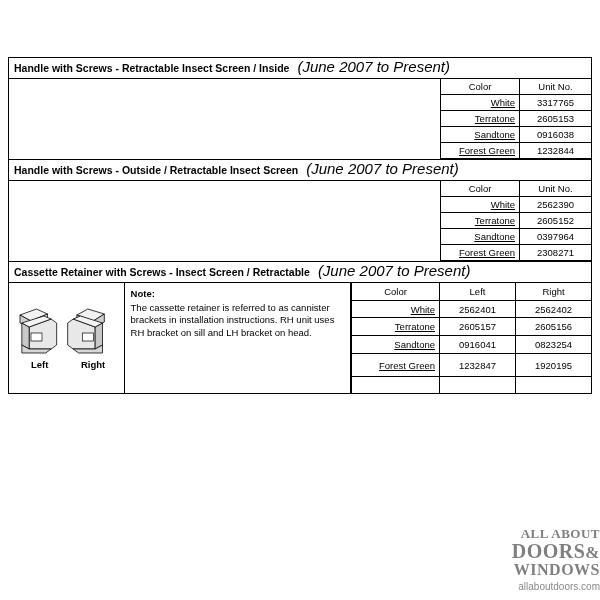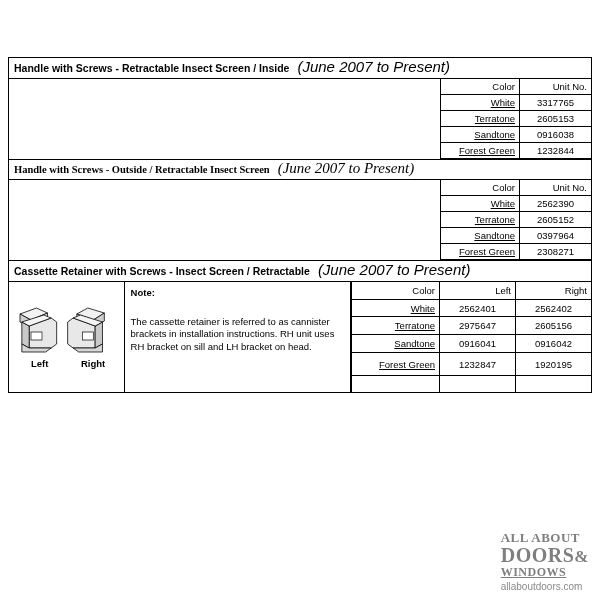--- a/index.html
+++ b/index.html
@@ -59,21 +59,21 @@
   }
   .note-panel {
     box-sizing: border-box;
     border-right: 1px solid #000;
     padding: 5px 6px 4px 6px;
     font-size: 9.5px;
     line-height: 12.5px;
   }
   .note-panel .note-title {
     font-weight: bold;
-    margin-bottom: 16px;
+    margin-bottom: 1px;
   }
 
   
   table.parts {
     border-collapse: collapse;
     table-layout: fixed;
     font-size: 9.5px;
   }
   table.parts th,
   table.parts td {
@@ -90,54 +90,53 @@
   table.parts tr:last-child td {
     border-bottom: 1px solid #000;
   }
   table.parts td.col-color,
   table.parts th.col-color {
     text-align: right;
     text-decoration: underline;
   }
   table.parts th.hdr {
     font-weight: normal;
-    text-align: right;
   }
 
   
   .bracket-art {
     position: absolute;
     left: 0; top: 0;
     width: 100%;
     height: 100%;
   }
   .art-label {
     position: absolute;
     font-size: 9.5px;
     font-weight: bold;
   }
 
   
   .logo {
     position: absolute;
-    right: 11px;
+    right: 0;
     bottom: 8px;
-    text-align: left;
+    text-align: right;
     color: #7f7f7f;
     line-height: 1;
     margin-left: 36px;
   }
   .logo .l1, .logo .l2, .logo .l3 {
     font-family: "Liberation Serif", serif;
     font-weight: bold;
     letter-spacing: 0.5px;
   }
   .logo .l1 { font-size: 13px; }
   .logo .l2 { font-size: 20px; margin-top: 1px; }
-  .logo .l3 { font-size: 12px; margin-top: 1px; text-decoration: underline; }
+  .logo .l3 { font-size: 16px; margin-top: 1px; }
   .logo .url {
     font-size: 10px;
     font-family: "Liberation Sans", sans-serif;
     font-weight: normal;
     margin-top: 4px;
     color: #8a8a8a;
   }
   .amp {
     font-family: "Liberation Serif", serif;
     font-size: 17px;
@@ -174,21 +173,21 @@
           <td>0916038</td>
         </tr>
         <tr>
           <td class="col-color">Forest Green</td>
           <td>1232844</td>
         </tr>
       </tbody>
         </table>
     </div>
 
-    <div class="section-header" style="border-top:1px solid #000;font-family:Liberation Serif, serif;">
+    <div class="section-header" style="border-top:1px solid #000;">
       <span>Handle with Screws - Outside / Retractable Insect Screen</span><span class="date">(June 2007 to Present)</span>
     </div>
     <div class="section-body">
       <div class="art-panel" style="width:449px;height:75px;"></div>
       <table class="parts" style="width:133px;">
         <tbody>
             <tr>
           <th class="hdr" style="width:70px;">Color</th>
           <th class="hdr" style="width:63px;">Unit No.</th>
         </tr>
@@ -258,27 +257,27 @@
           <th class="hdr" style="width:67px;">Left</th>
           <th class="hdr" style="width:67px;">Right</th>
         </tr>
         <tr>
           <td class="col-color">White</td>
           <td>2562401</td>
           <td>2562402</td>
         </tr>
         <tr>
           <td class="col-color">Terratone</td>
-          <td>2975647</td>
+          <td>2605157</td>
           <td>2605156</td>
         </tr>
         <tr>
           <td class="col-color">Sandtone</td>
           <td>0916041</td>
-          <td>0916042</td>
+          <td>0823254</td>
         </tr>
         <tr>
           <td class="col-color" style="height:20px;">Forest Green</td>
           <td style="height:20px;">1232847</td>
           <td style="height:20px;">1920195</td>
         </tr>
         <tr>
           <td style="height:14px;border-bottom:none;"></td>
           <td style="height:14px;border-bottom:none;"></td>
           <td style="height:14px;border-bottom:none;"></td>

